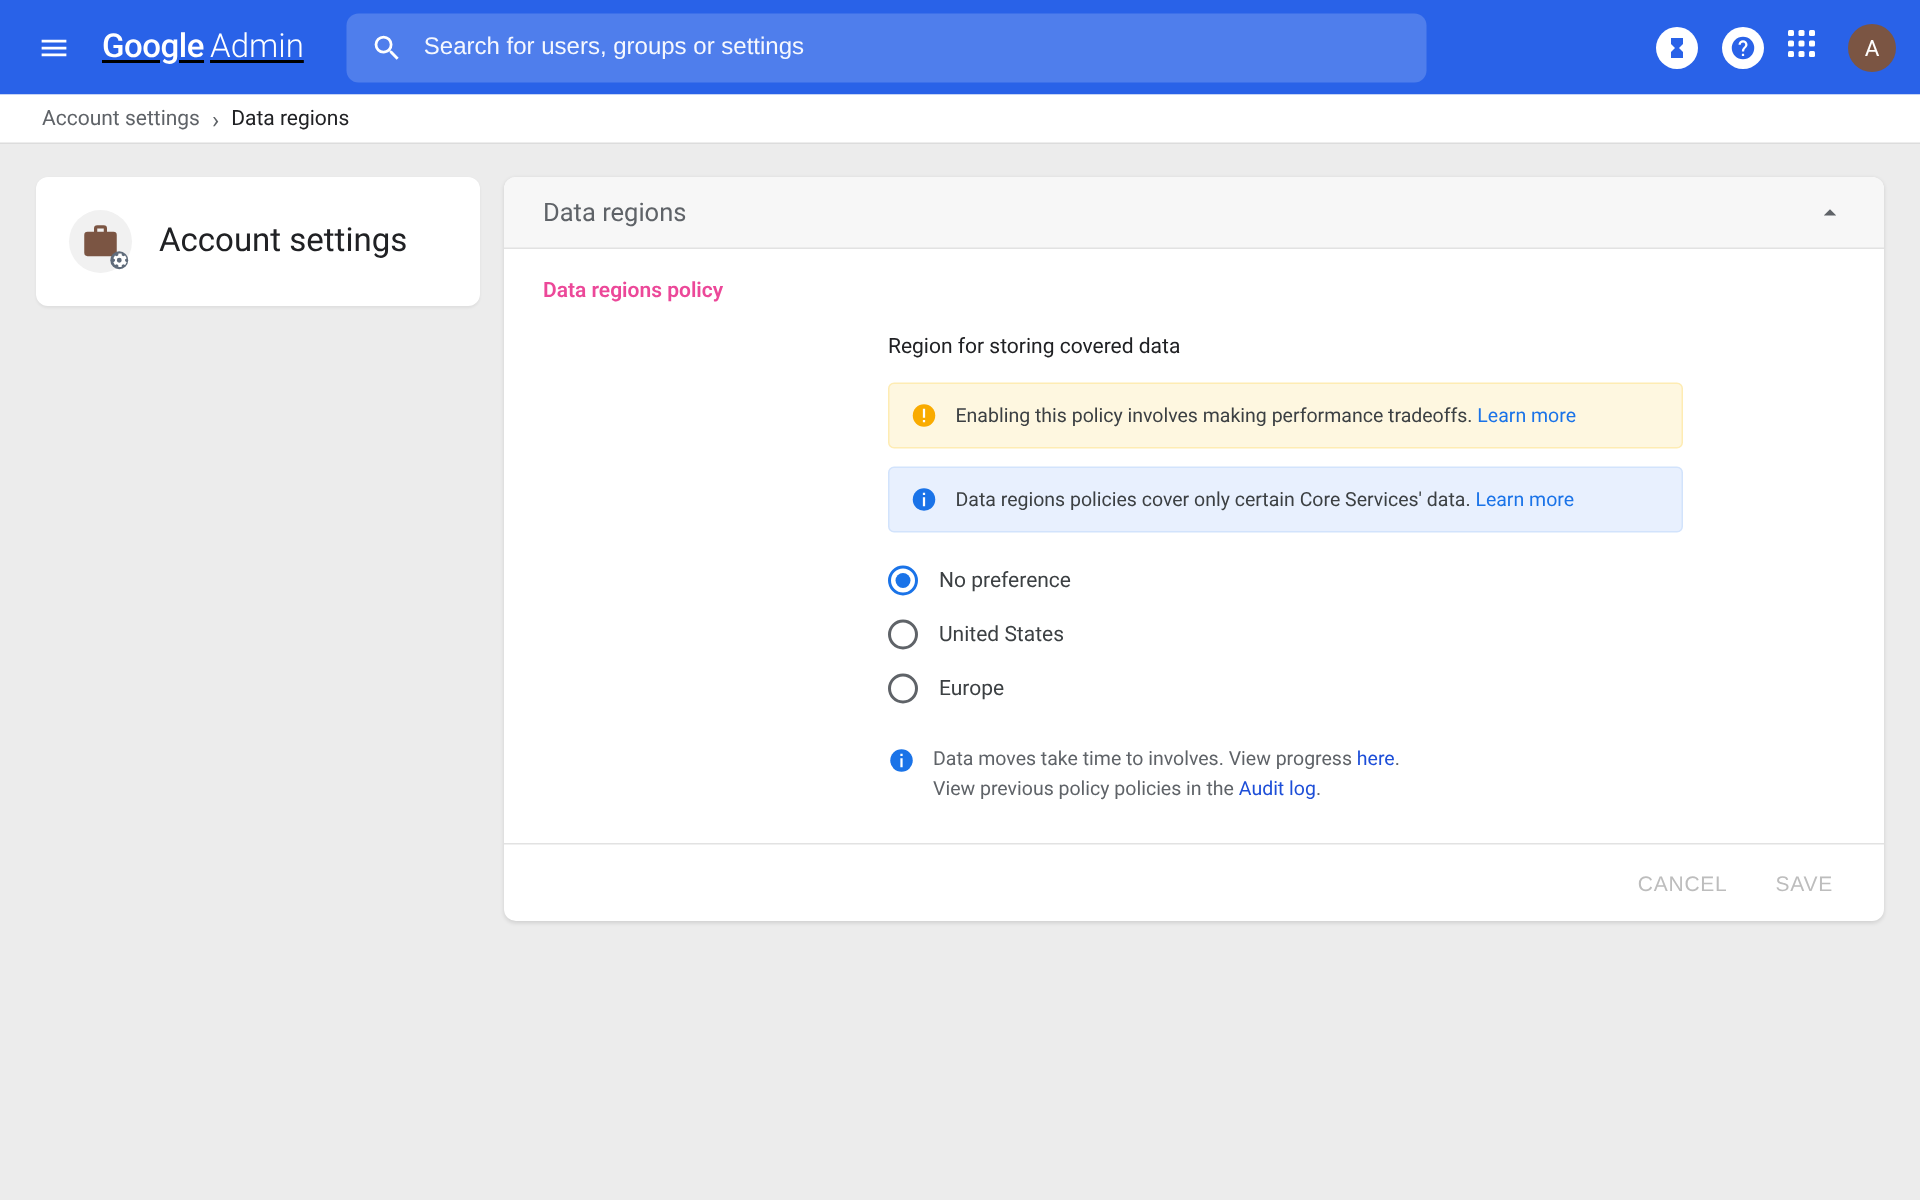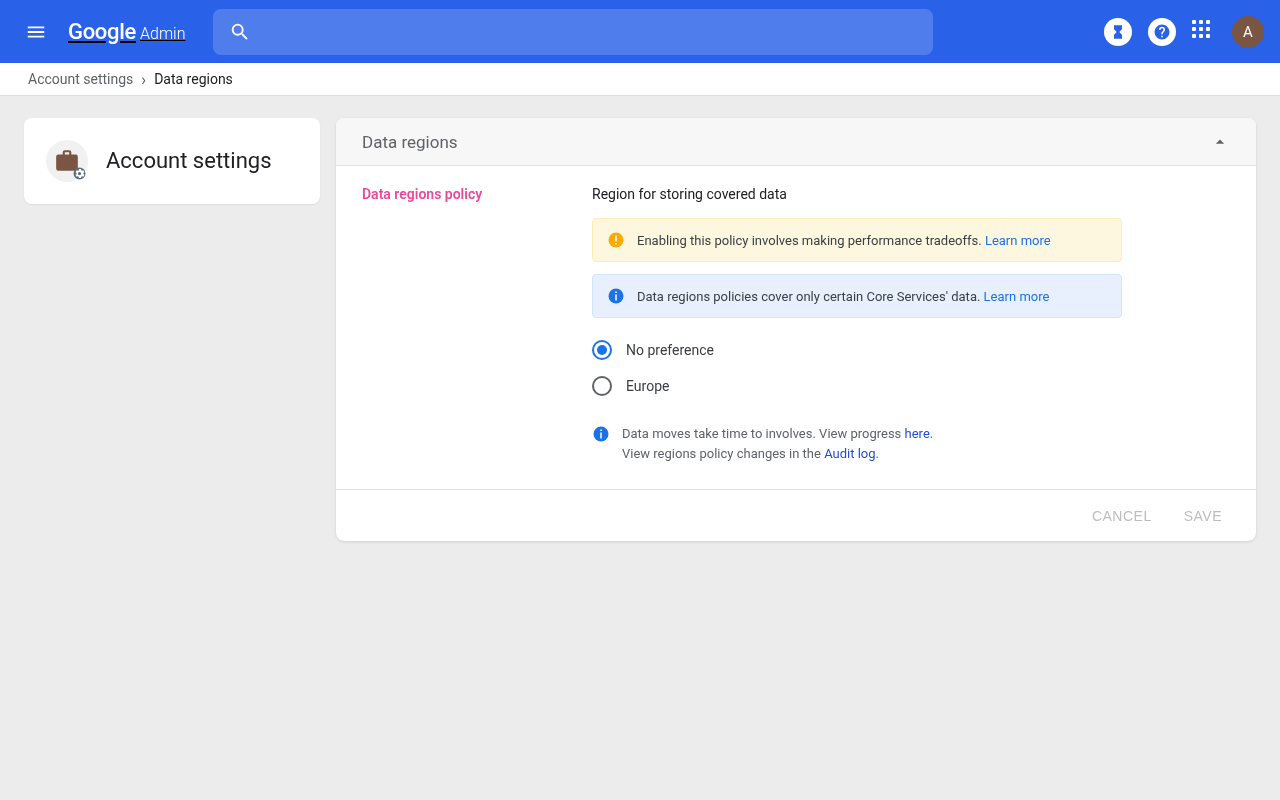--- a/index.html
+++ b/index.html
@@ -21,21 +21,21 @@
     gap: 8px;
   }
   .menu-btn {
     width: 40px; height: 40px;
     display: flex; align-items: center; justify-content: center;
     cursor: pointer;
     border-radius: 50%;
   }
   .logo-wrap { display: flex; align-items: baseline; margin-left: 4px; margin-right: 20px; text-decoration: underline;}
   .logo-google { font-size: 22px; font-weight: 500; color: #fff; letter-spacing: -0.3px; }
-  .logo-admin { font-size: 16px; font-weight: 300; color: #fff; margin-left: 4px; }
+  .logo-admin { font-size: 22px; font-weight: 300; color: #fff; margin-left: 4px; }
   .search-bar {
     flex: 0 0 720px;
     height: 46px;
     background: rgba(255,255,255,0.18);
     border-radius: 8px;
     display: flex;
     align-items: center;
     padding: 0 16px;
   }
   .search-bar input {
@@ -128,21 +128,21 @@
     display: flex;
     padding: 20px 26px 26px 26px;
     gap: 30px;
   }
   .section-label {
     flex: 0 0 200px;
     font-size: 14px;
     font-weight: 600;
     color: #ec4899;
   }
-  .section-content { flex: 1; max-width: 530px;}
+  .section-content { flex: 1; max-width: 530px; margin-top: 37px;}
   .section-subtitle { font-size: 14px; color: #202124; margin-bottom: 16px; }
 
   .alert {
     border-radius: 4px;
     padding: 12px 14px;
     font-size: 13px;
     display: flex;
     align-items: center;
     gap: 12px;
     margin-bottom: 12px;
@@ -189,20 +189,21 @@
       </svg>
   </div>
   <div class="logo-wrap">
     <span class="logo-google">Google</span>
     <span class="logo-admin">Admin</span>
   </div>
   <div class="search-bar">
     <svg width="22" height="22" viewBox="0 0 24 24" fill="#fff">
         <path d="M15.5 14h-.79l-.28-.27A6.471 6.471 0 0016 9.5 6.5 6.5 0 109.5 16c1.61 0 3.09-.59 4.23-1.57l.27.28v.79l5 4.99L20.49 19l-4.99-5zM9.5 14A4.5 4.5 0 1114 9.5 4.505 4.505 0 019.5 14z"></path>
       </svg>
+    <input type="text" placeholder="Search for users, groups or settings" style="">
   </div>
   <div class="header-right">
     <div class="circle-btn">
       <svg width="16" height="16" viewBox="0 0 24 24" fill="#2962e8">
           <path d="M6 2v6h.01L6 8.01 10 12l-4 4 .01.01H6V22h12v-5.99h-.01L18 16l-4-4 4-3.99-.01-.01H18V2H6z"></path>
         </svg>
     </div>
     <div class="circle-btn">
       <svg width="18" height="18" viewBox="0 0 24 24" fill="#2962e8">
           <path d="M12 2a10 10 0 100 20 10 10 0 000-20zm1 17h-2v-2h2v2zm2.07-7.75l-.9.92A3.4 3.4 0 0013 15h-2v-.5a4 4 0 011.17-2.83l1.24-1.26A2 2 0 0012 7a2 2 0 00-2 2H8a4 4 0 018 0 3.18 3.18 0 01-.93 2.25z"></path>
@@ -281,33 +282,37 @@
           </div>
         </div>
 
         <div class="radio-group">
           <div class="radio-item">
             <div class="radio selected"></div>
             <span>No preference</span>
           </div>
           <div class="radio-item">
             <div class="radio"></div>
+            <span>United States</span>
+          </div>
+          <div class="radio-item">
+            <div class="radio"></div>
             <span>Europe</span>
           </div>
         </div>
 
         <div class="info-note">
           <svg width="18" height="18" viewBox="0 0 24 24" style="flex-shrink:0;margin-top:1px">
               <circle cx="12" cy="12" r="10" fill="#1a73e8"></circle>
               <rect x="11" y="10" width="2" height="8" fill="#fff"></rect>
               <rect x="11" y="6" width="2" height="2" fill="#fff"></rect>
             </svg>
           <div>
             <span>Data moves take time to involves. View progress </span><a>here</a><span>.</span><br>
-            <span>View regions policy changes in the </span><a>Audit log</a><span>.</span>
+            <span>View previous policy policies in the </span><a>Audit log</a><span>.</span>
           </div>
         </div>
       </div>
     </div>
 
     <div class="panel-footer">
       <button>CANCEL</button>
       <button>SAVE</button>
     </div>
   </div>

